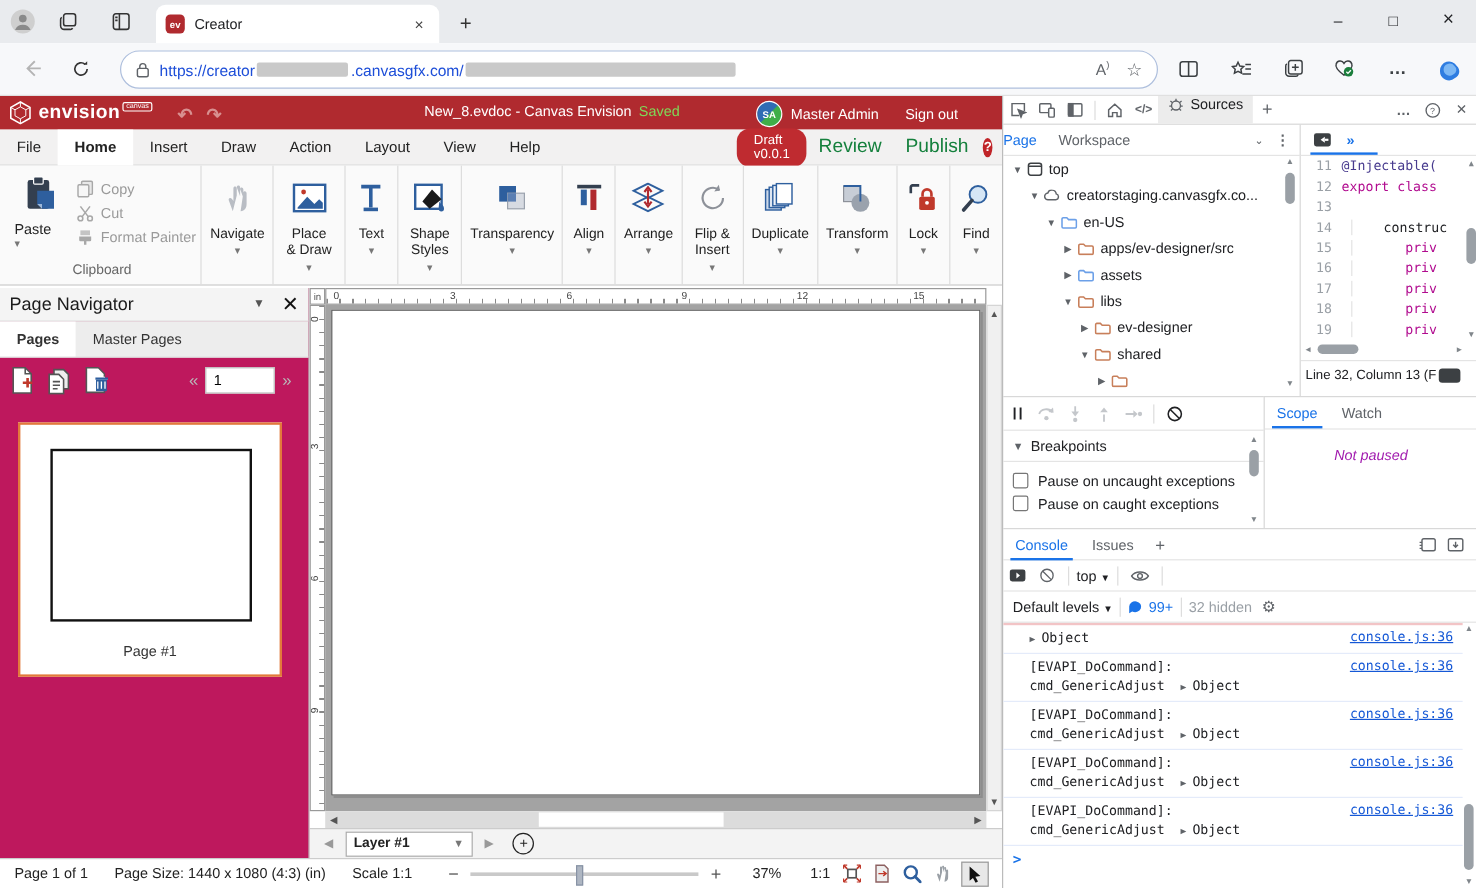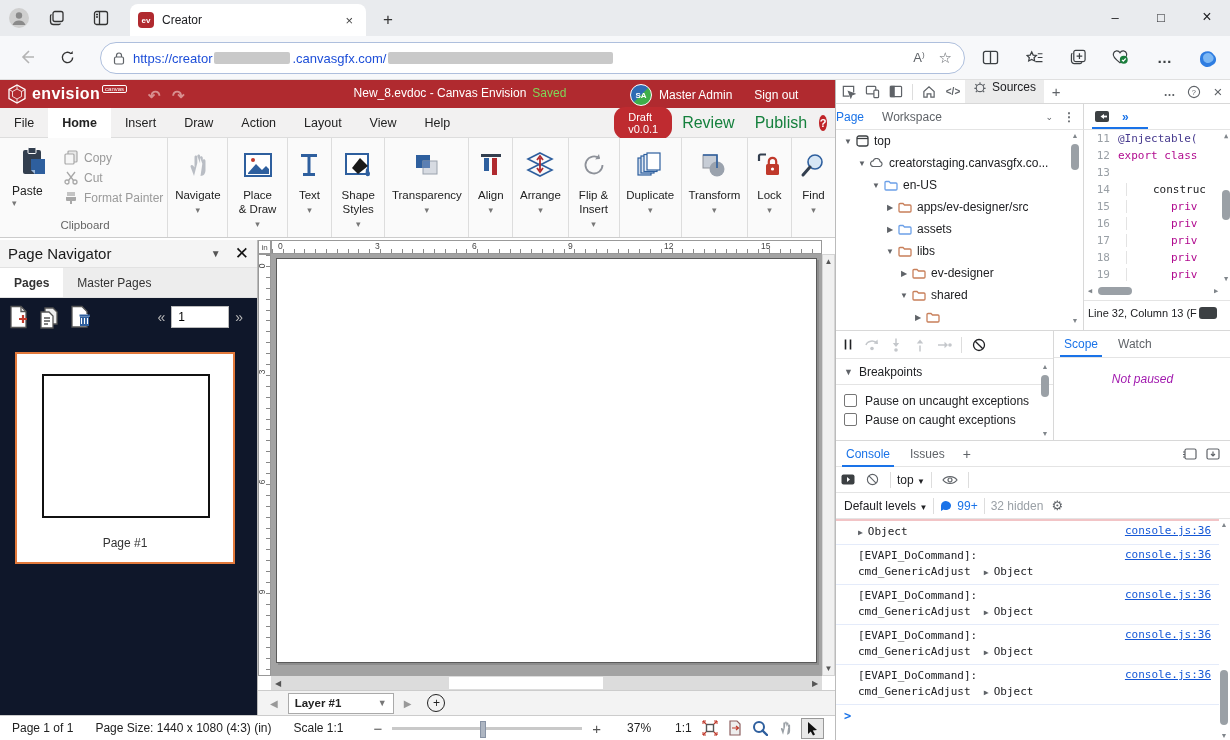--- a/index.html
+++ b/index.html
@@ -51,21 +51,21 @@
   .clip-item{display:flex;align-items:center;font-size:12px;color:#9a9a9a;margin:6px 0;}
   .clip-item .cic{margin-right:6px;}
   #clip-col{position:absolute;left:64px;top:6px;}
   .group-label{position:absolute;bottom:6px;left:0;width:170px;text-align:center;font-size:11.5px;color:#666;}
   .rtool{border-left:1px solid #ddd;display:flex;flex-direction:column;align-items:center;padding:10px 7px 0 7px;min-width:44px;box-sizing:border-box;}
   .rtool .ricon{height:34px;display:flex;align-items:center;justify-content:center;}
   .rtool .rlab{font-size:11.5px;color:#222;text-align:center;line-height:14px;margin-top:6px;}
   .chev{color:#777;font-size:9px;}
 
   
-  #left-panel{top:240px;left:0;width:258px;height:475px;background:#0f172a;border-right:1px solid #bbb;box-sizing:border-box;}
+  #left-panel{top:240px;left:0;width:258px;height:475px;background:#be185d;border-right:1px solid #bbb;box-sizing:border-box;}
   #pn-header{height:28px;background:#f4f4f4;display:flex;align-items:center;padding:0 8px;border-bottom:1px solid #e2e2e2;box-sizing:border-box;}
   #pn-title{font-size:15px;color:#1a1a1a;flex:1;}
   #pn-tabs{height:30px;background:#ededed;display:flex;border-bottom:1px solid #e2e2e2;box-sizing:border-box;}
   .pn-tab{font-size:12px;color:#333;padding:0 14px;display:flex;align-items:center;}
   .pn-tab.active{background:#fff;font-weight:bold;}
   #pn-toolbar{height:38px;display:flex;align-items:center;padding:0 8px;}
   .pn-tool{margin-right:8px;}
   #page-input{width:50px;height:20px;border:1px solid #bbb;font-size:12px;padding-left:6px;display:flex;align-items:center;background:#fff;}
   .pn-nav{color:#b9b9b9;font-size:14px;padding:0 6px;}
   #thumb{position:absolute;left:15px;top:112px;width:220px;height:212px;border:2px solid #e2793b;background:#fff;box-sizing:border-box;}

